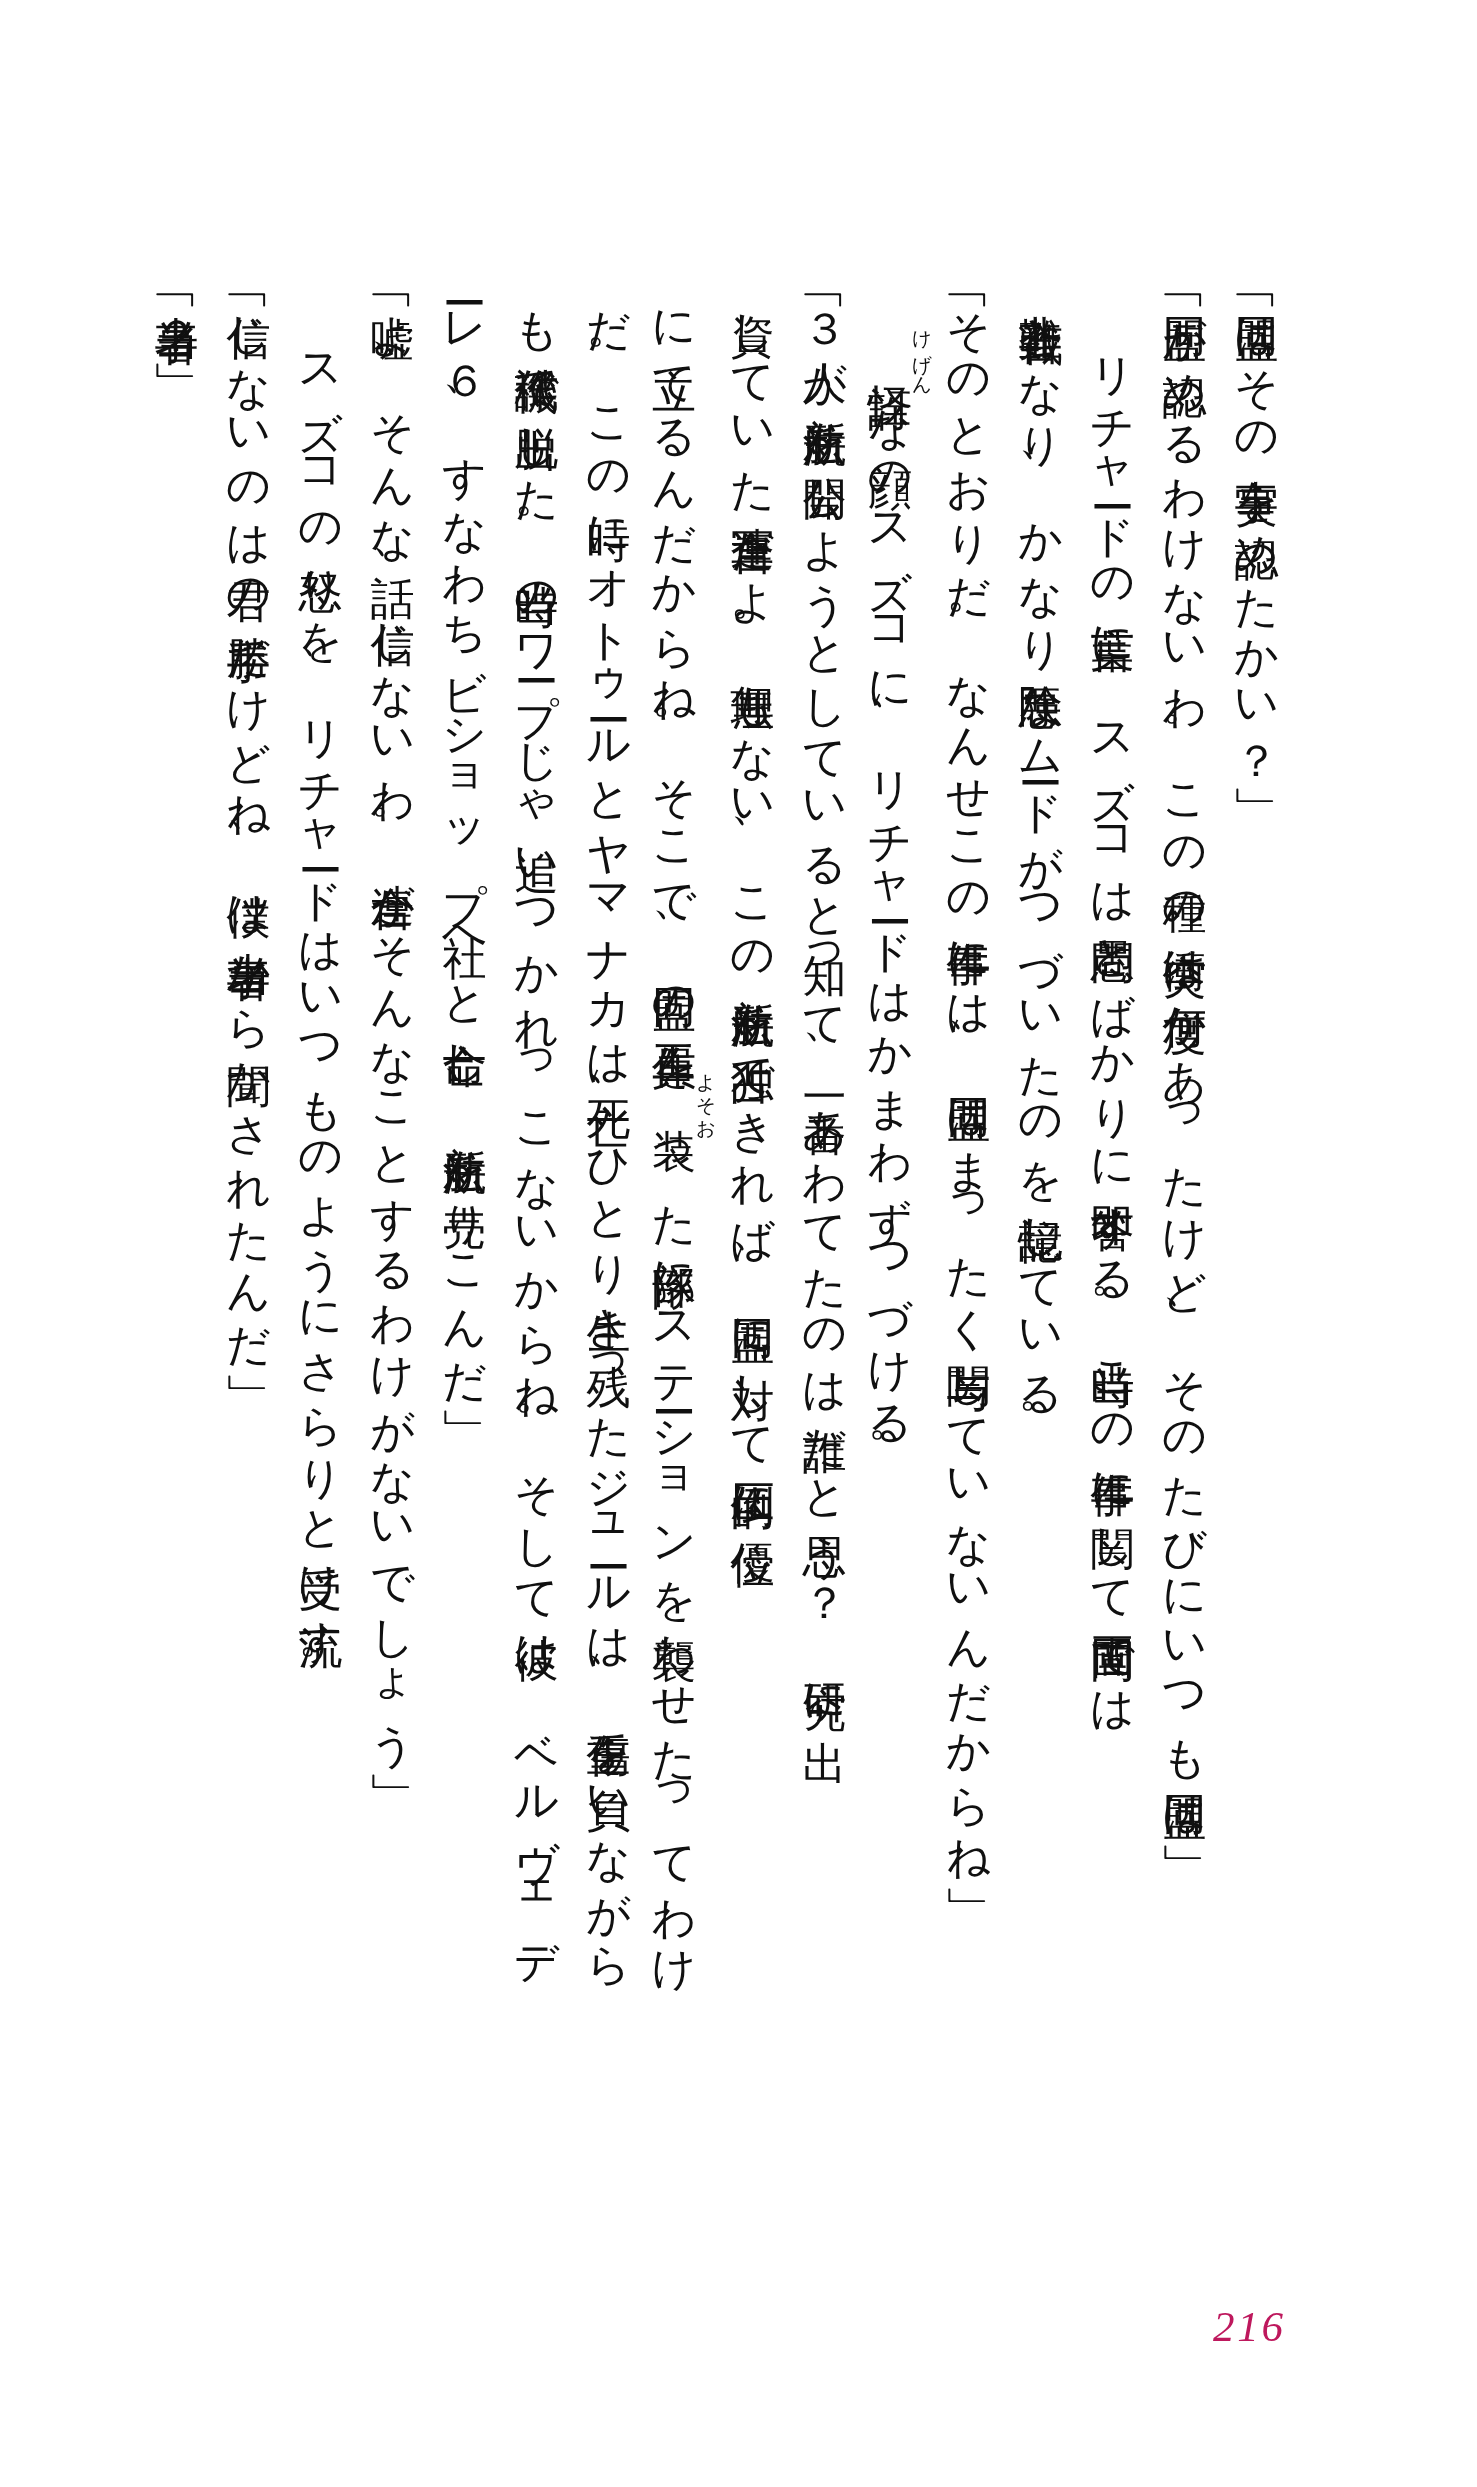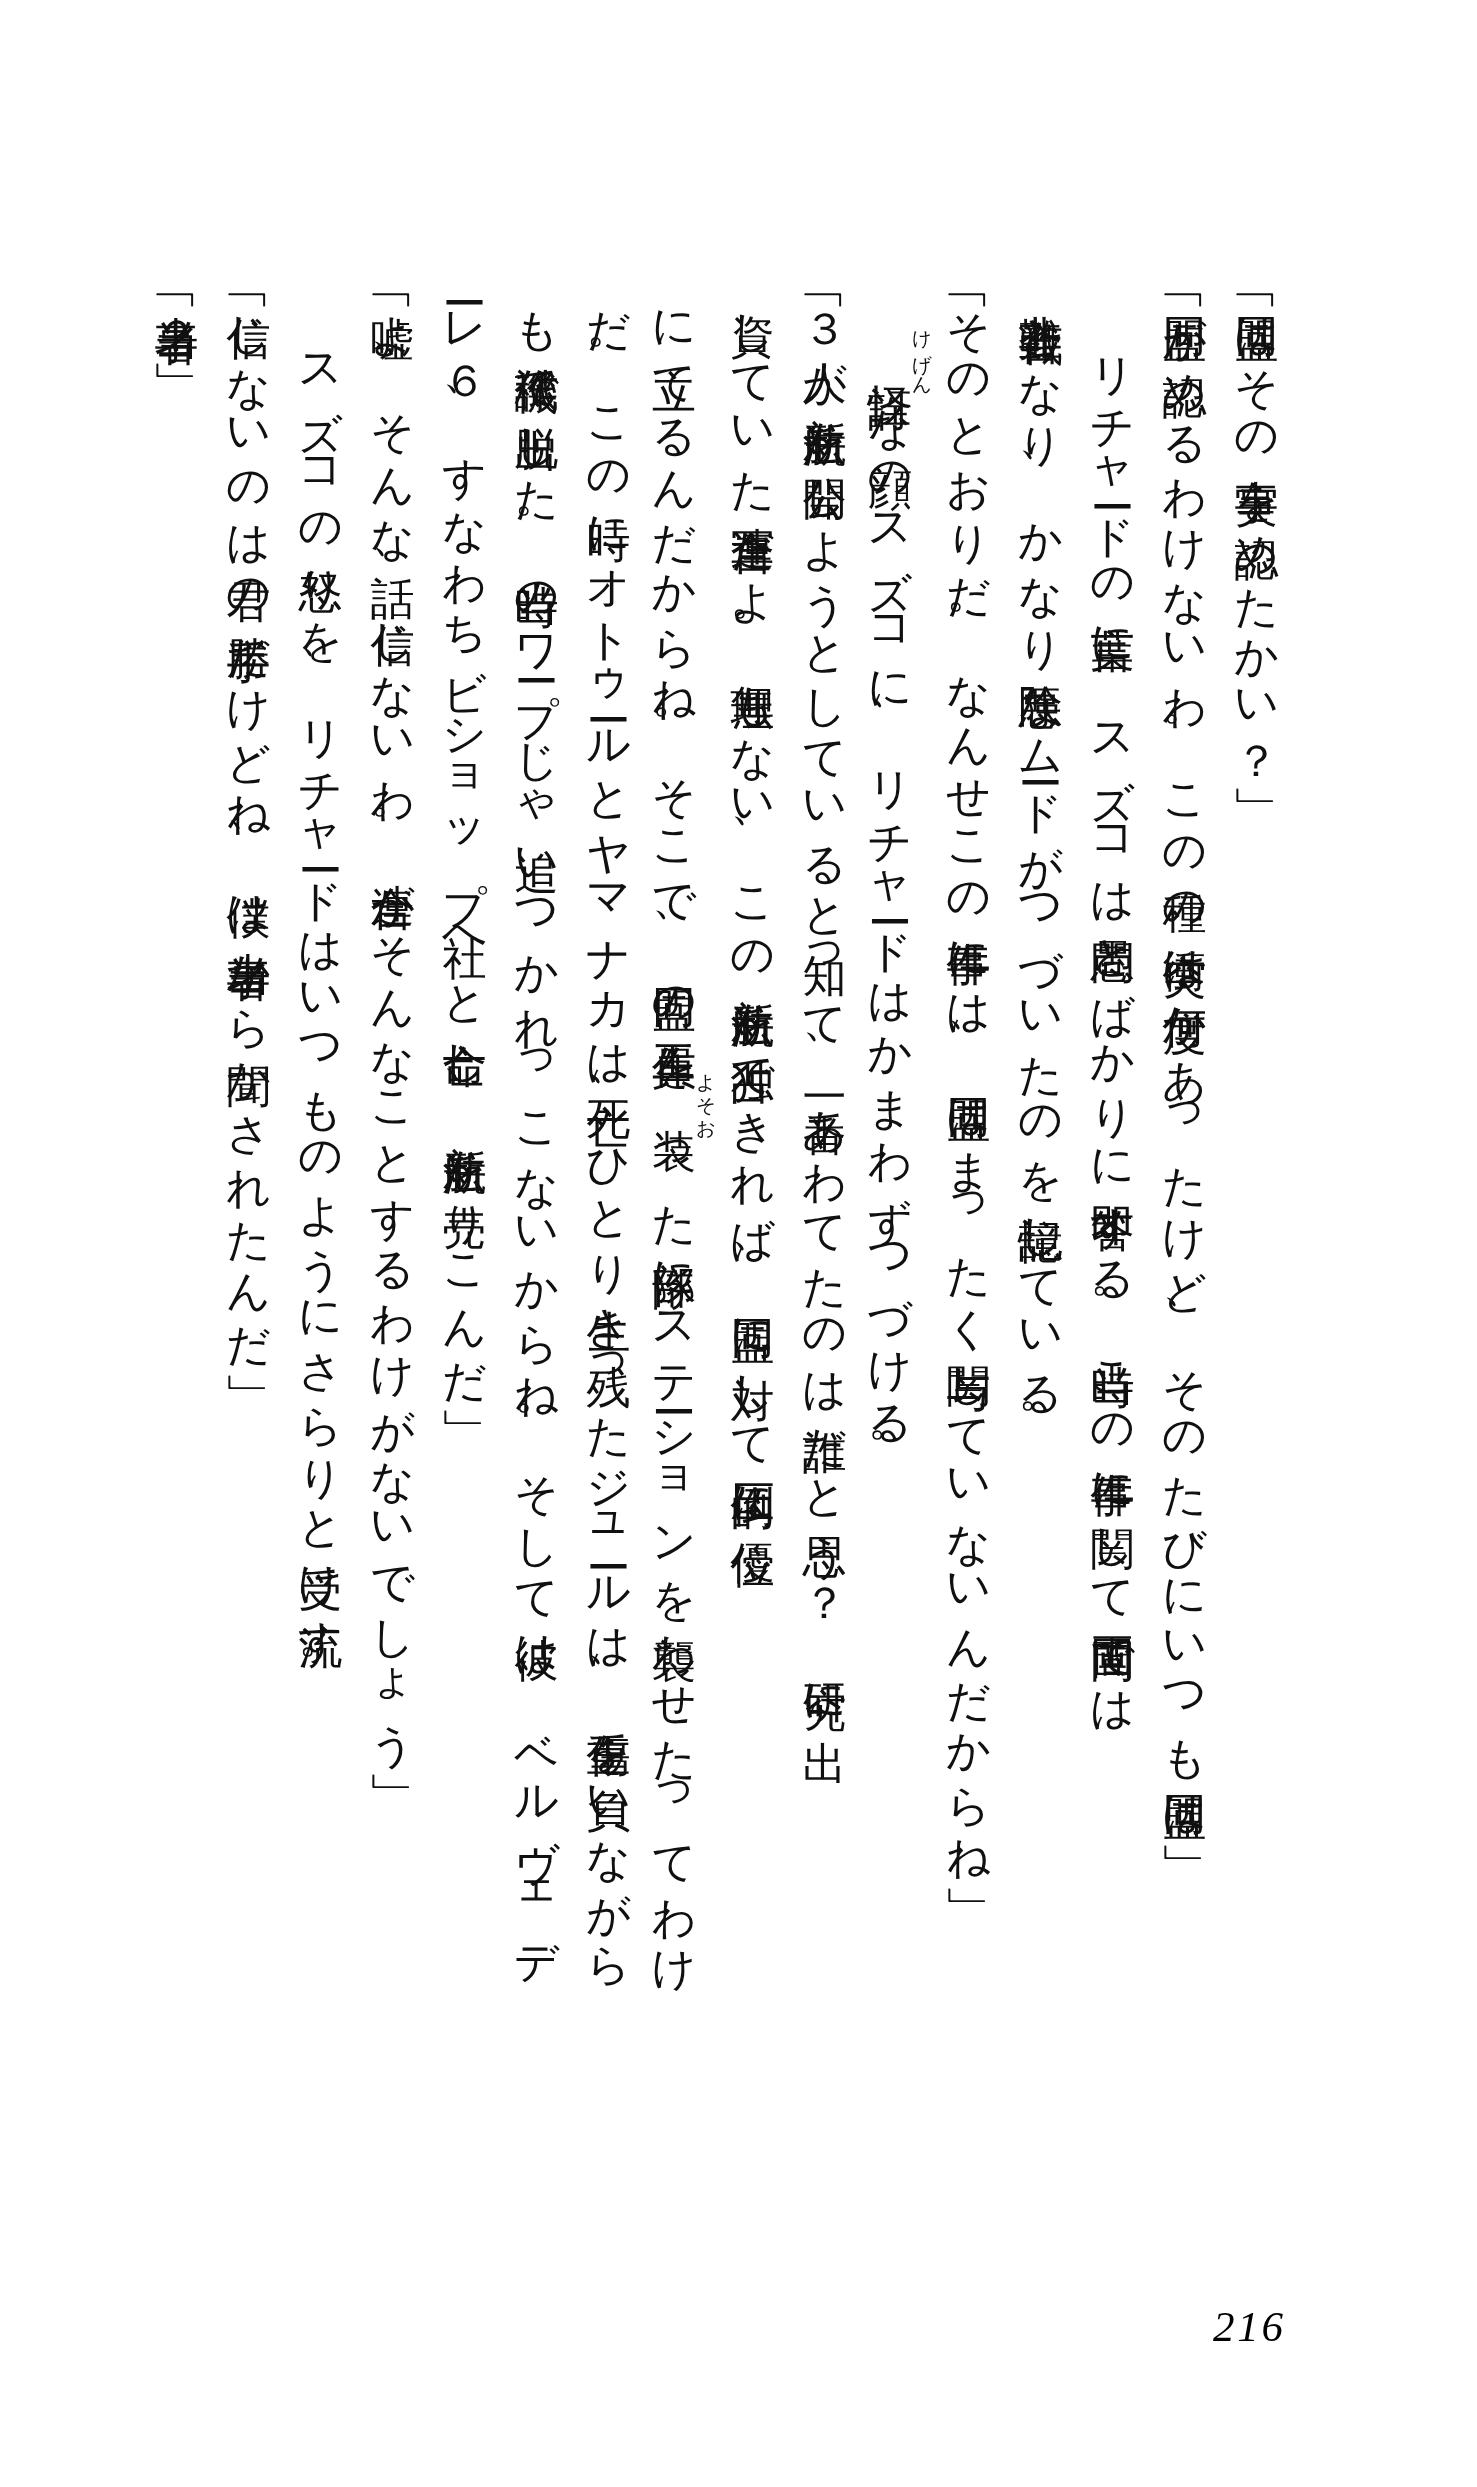--- a/index.html
+++ b/index.html
@@ -44,21 +44,21 @@
     letter-spacing: 0.9px;
     font-weight: 400;
   }
   .page-number {
     position: absolute;
     left: 1213px;
     top: 2302px;
     font-style: italic;
     font-size: 43px;
     letter-spacing: 2.8px;
-    color: #000000;
+    color: #be185d;
   }
 </style>
 </head>
 <body>
 
 <div class="page">
   <main class="text-block">
       <div class="text-column">「同盟はその事実を認めたかい？」</div>
       <div class="text-column">「同盟が認めるわけないわ。この種の衝突は何度かあったけど、そのたびにいつも同盟は」</div>
       <div class="text-column">　リチャードの言葉に、スズコは愚問とばかりに即答する。当時この事件に関して両国間では</div>

